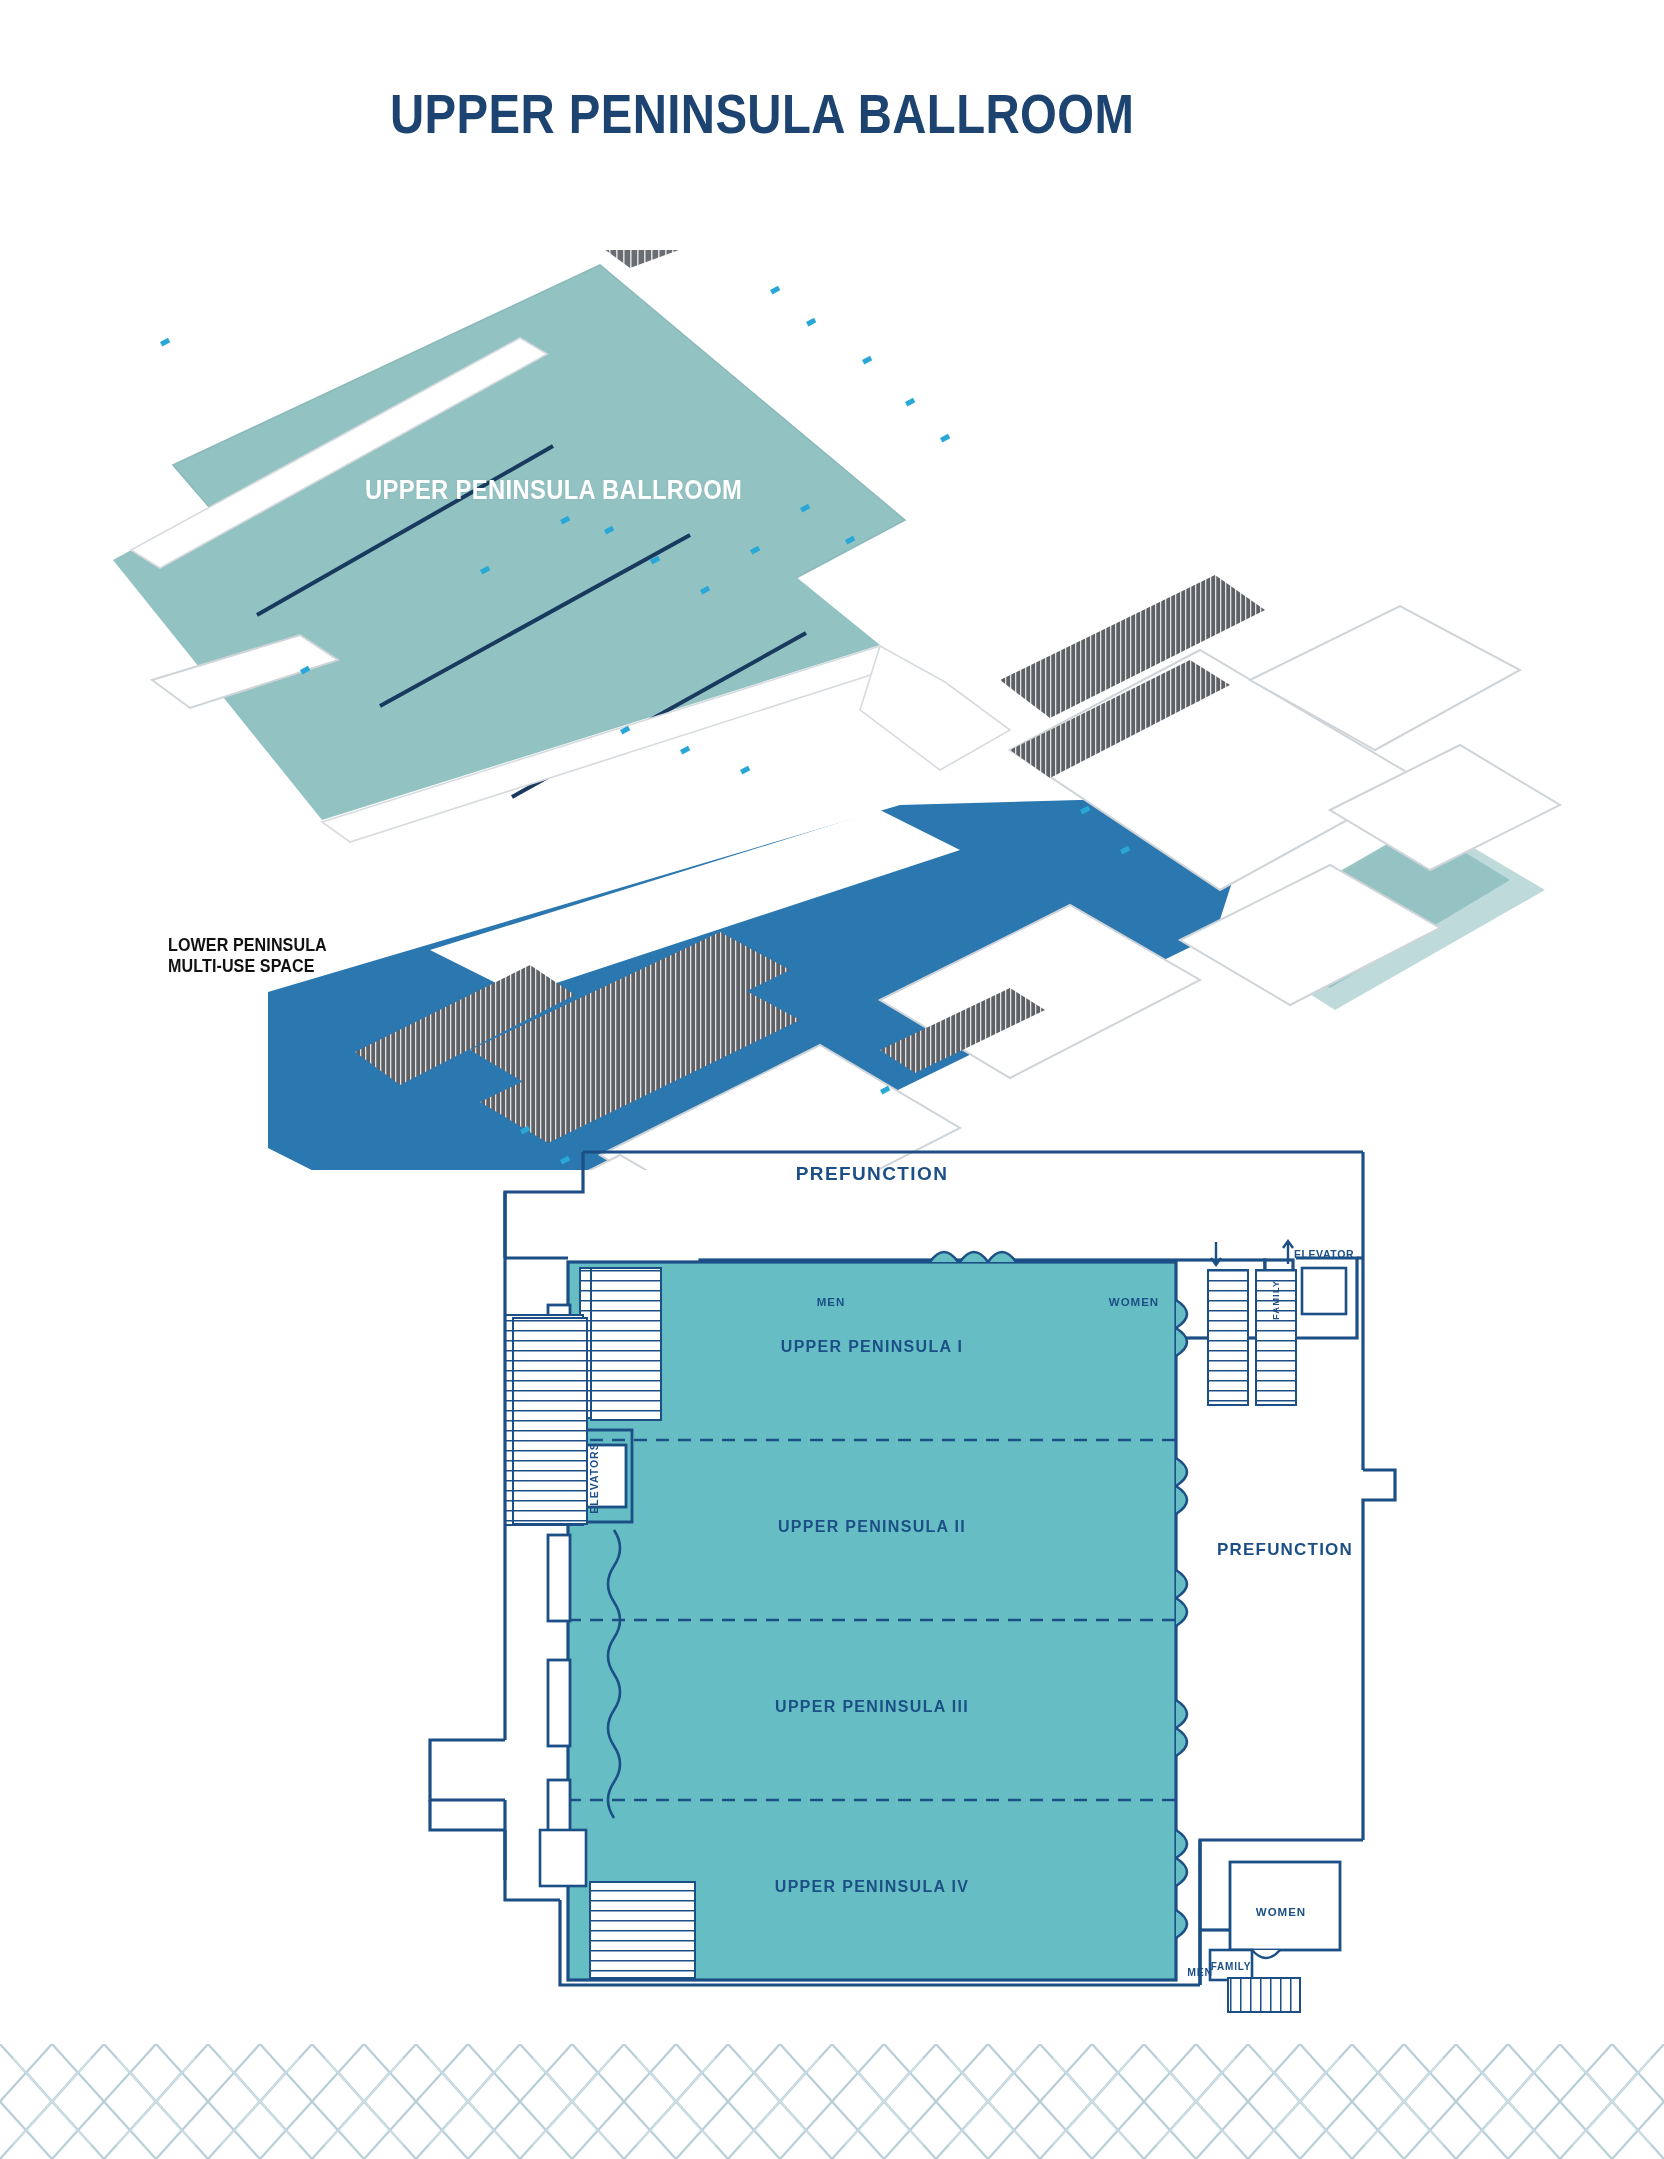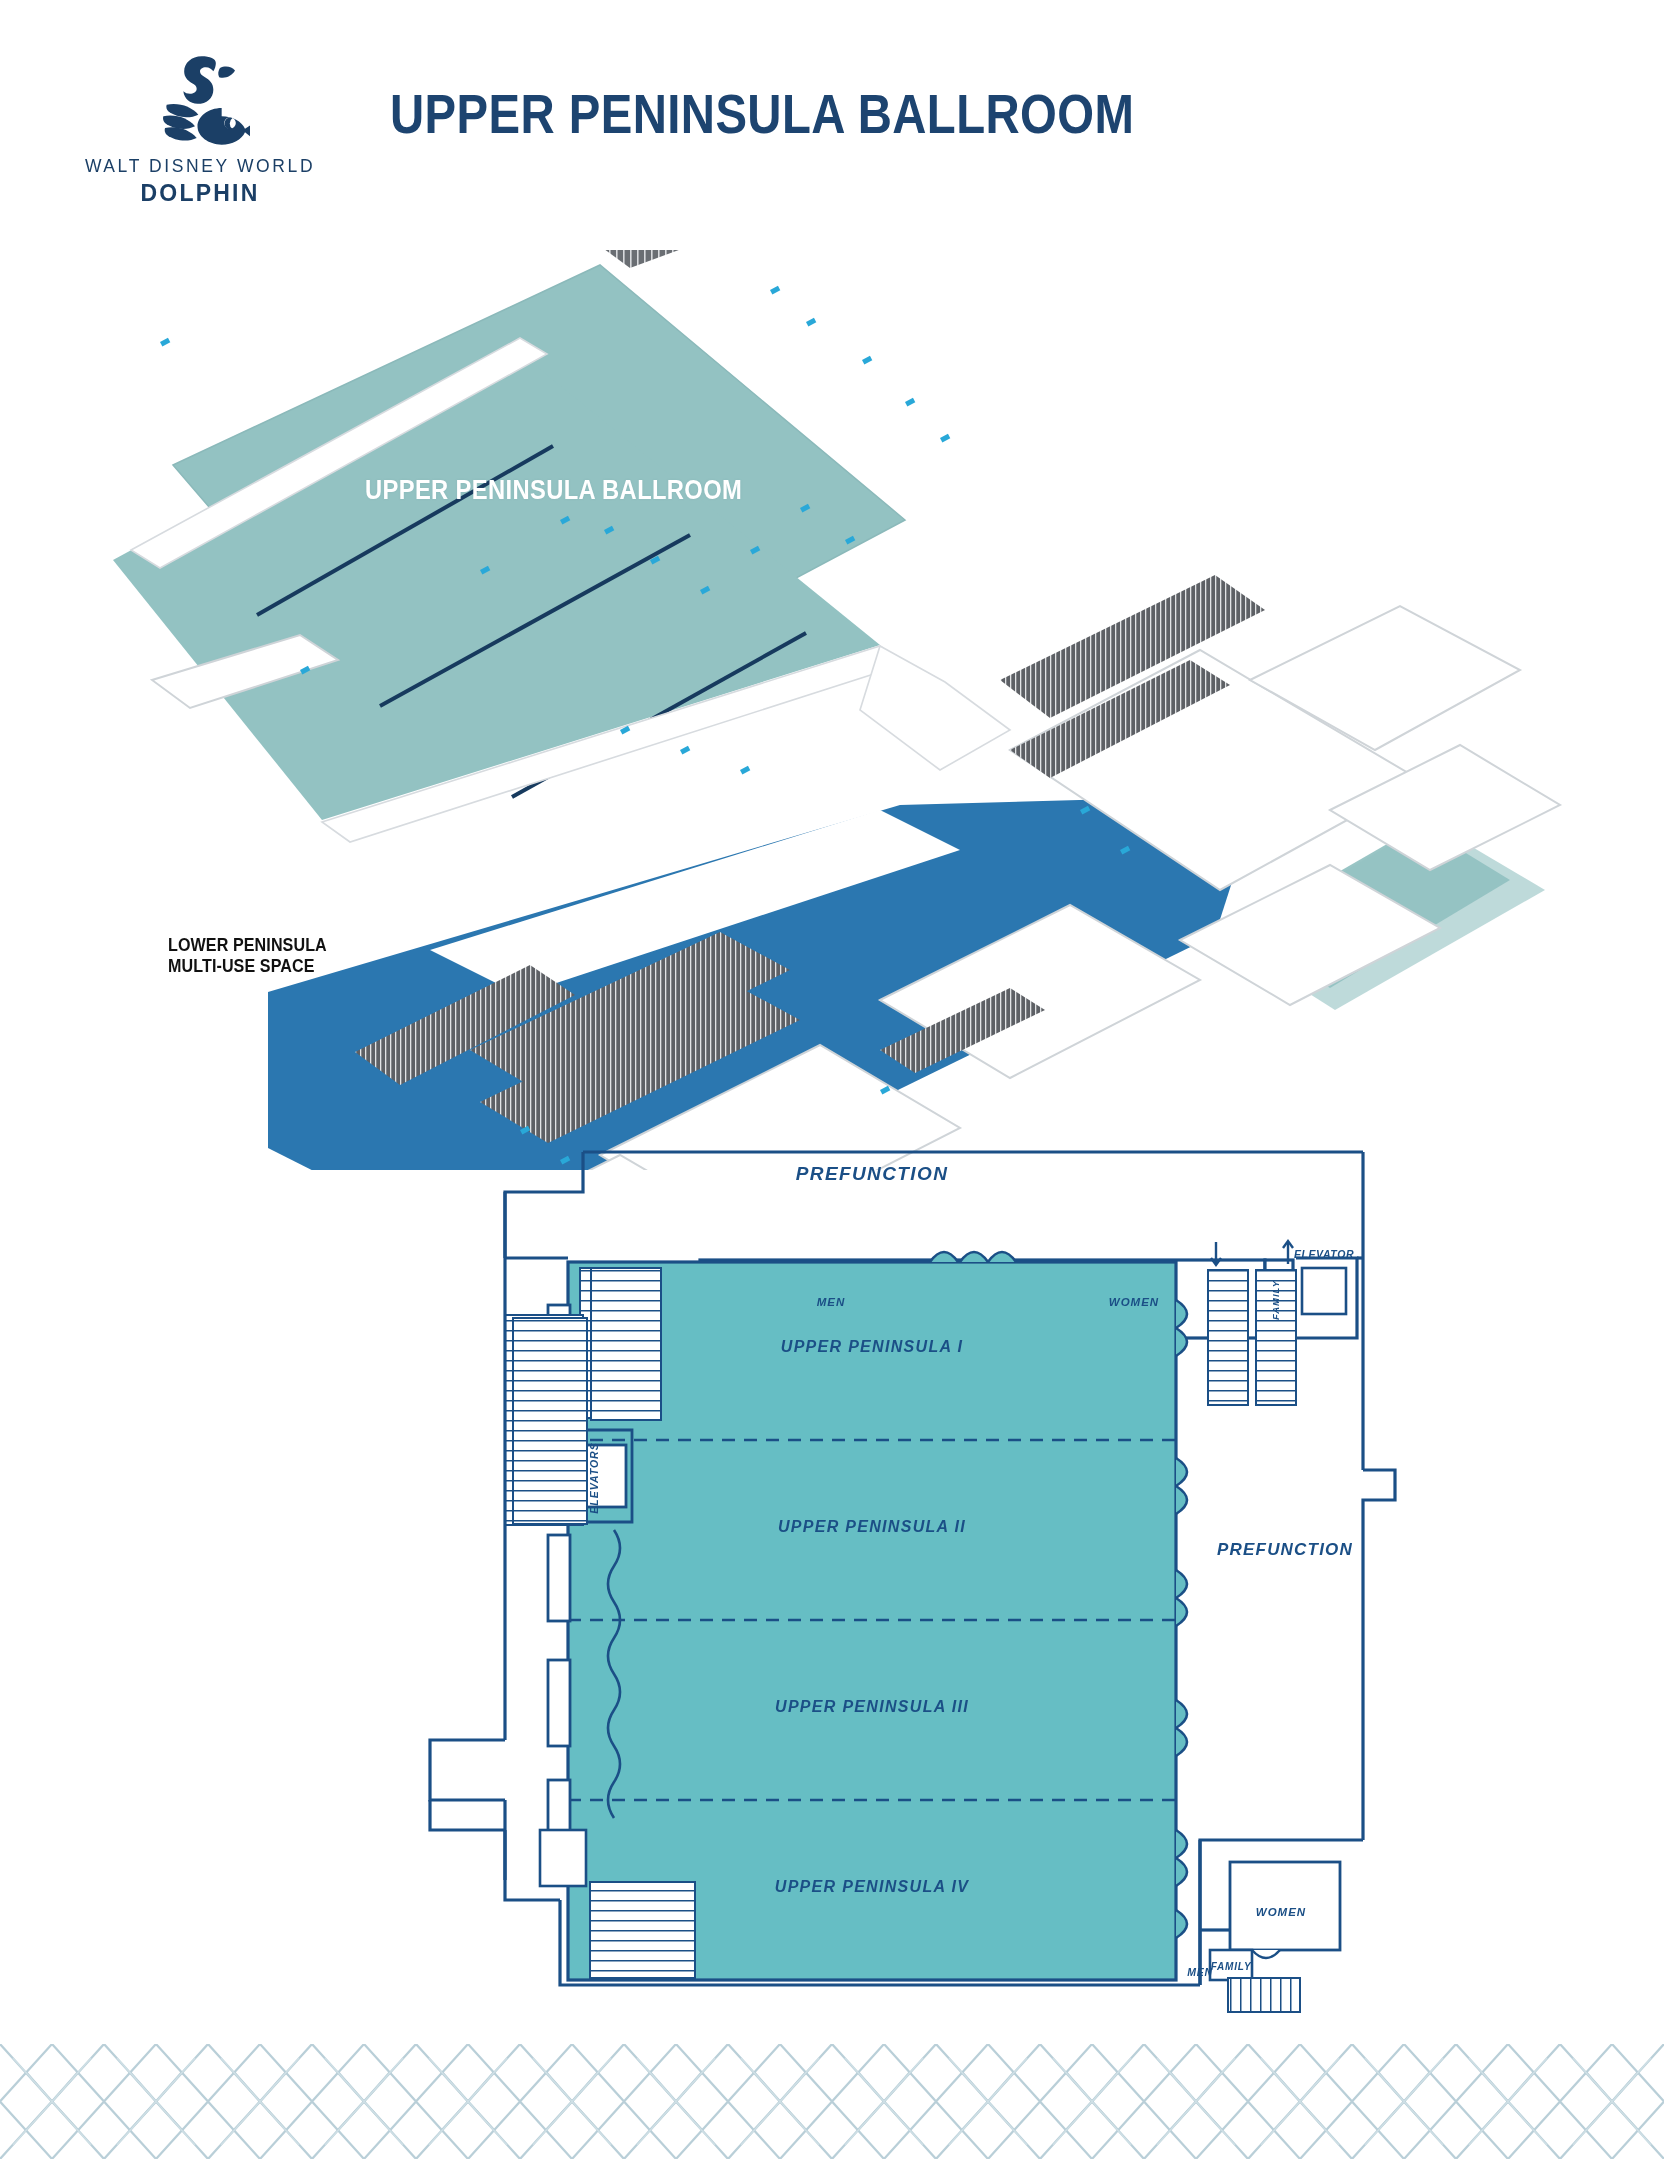--- a/index.html
+++ b/index.html
@@ -29,46 +29,30 @@
     font-size:27px;font-weight:700;letter-spacing:0.4px;color:#ffffff;
     transform:scaleX(0.88);transform-origin:left top;white-space:nowrap;
     text-shadow:0 0 2px rgba(120,160,165,.35);
   }
   #lower-label{
     position:absolute;left:168px;top:685px;
     font-size:17.5px;font-weight:700;line-height:1.22;color:#111111;
     letter-spacing:0.1px;text-align:left;transform:scaleX(0.92);transform-origin:left top;
   }
   
-  #floorplan{position:absolute;left:0;top:1140px;width:1664px;height:880px;font-style:italic;}
+  #floorplan{position:absolute;left:0;top:1140px;width:1664px;height:880px;}
   #plan-svg{display:block;width:1664px;height:880px;}
   
   #footer-band{position:absolute;left:0;bottom:0;width:1664px;height:115px;}
 </style>
 </head>
 <body>
 
 <div id="header">
 
-  <div id="logo-block">
-    <svg id="logo-mark" viewBox="0 0 120 120">
-      <g fill="#1b3f66">
-        <path d="M62 10c-12 0-21 8-21 18 0 7 4 11 9 14 4 2 6 4 6 7 0 4-4 6-8 6-3 0-6-1-8-3 1 9 8 15 17 15 11 0 19-7 19-17 0-8-5-12-10-15-4-2-6-4-6-7 0-3 3-5 7-5 4 0 7 2 9 5 2-3 3-7 3-10 0-5-7-8-17-8z"></path>
-        <path d="M84 24c6-3 14-2 18 3-4 7-12 10-19 8-2-4-1-8 1-11z"></path>
-        <path d="M86 72c-16 0-29 10-29 22s13 22 29 22c13 0 24-6 28-15l6 5c1-4 1-9 0-13l-6 4c-4-9-15-15-28-15z"></path>
-        <circle cx="96" cy="90" r="7" fill="#ffffff"></circle>
-        <path d="M99 84a7 7 0 1 0 0 13 8 8 0 0 1 0-13z"></path>
-        <path d="M20 68c14-3 30 2 38 12-10 5-26 4-36-4-2-2-3-5-2-8z"></path>
-        <path d="M16 82c14-3 30 2 38 12-10 5-26 4-36-4-2-2-3-5-2-8z"></path>
-        <path d="M18 96c14-3 30 2 38 12-10 5-26 4-36-4-2-2-3-5-2-8z"></path>
-      </g>
-    </svg>
-    <div id="logo-line1">WALT DISNEY WORLD</div>
-    <div id="logo-line2">DOLPHIN</div>
-  </div>
 
   <div id="page-title">UPPER PENINSULA BALLROOM</div>
 </div>
 
 <div id="perspective">
   <svg id="persp-svg" viewBox="0 0 1664 920">
     <defs>
       <g id="seatrow">
         <rect x="0" y="0" width="90" height="3" fill="#55585c"></rect>
       </g>

